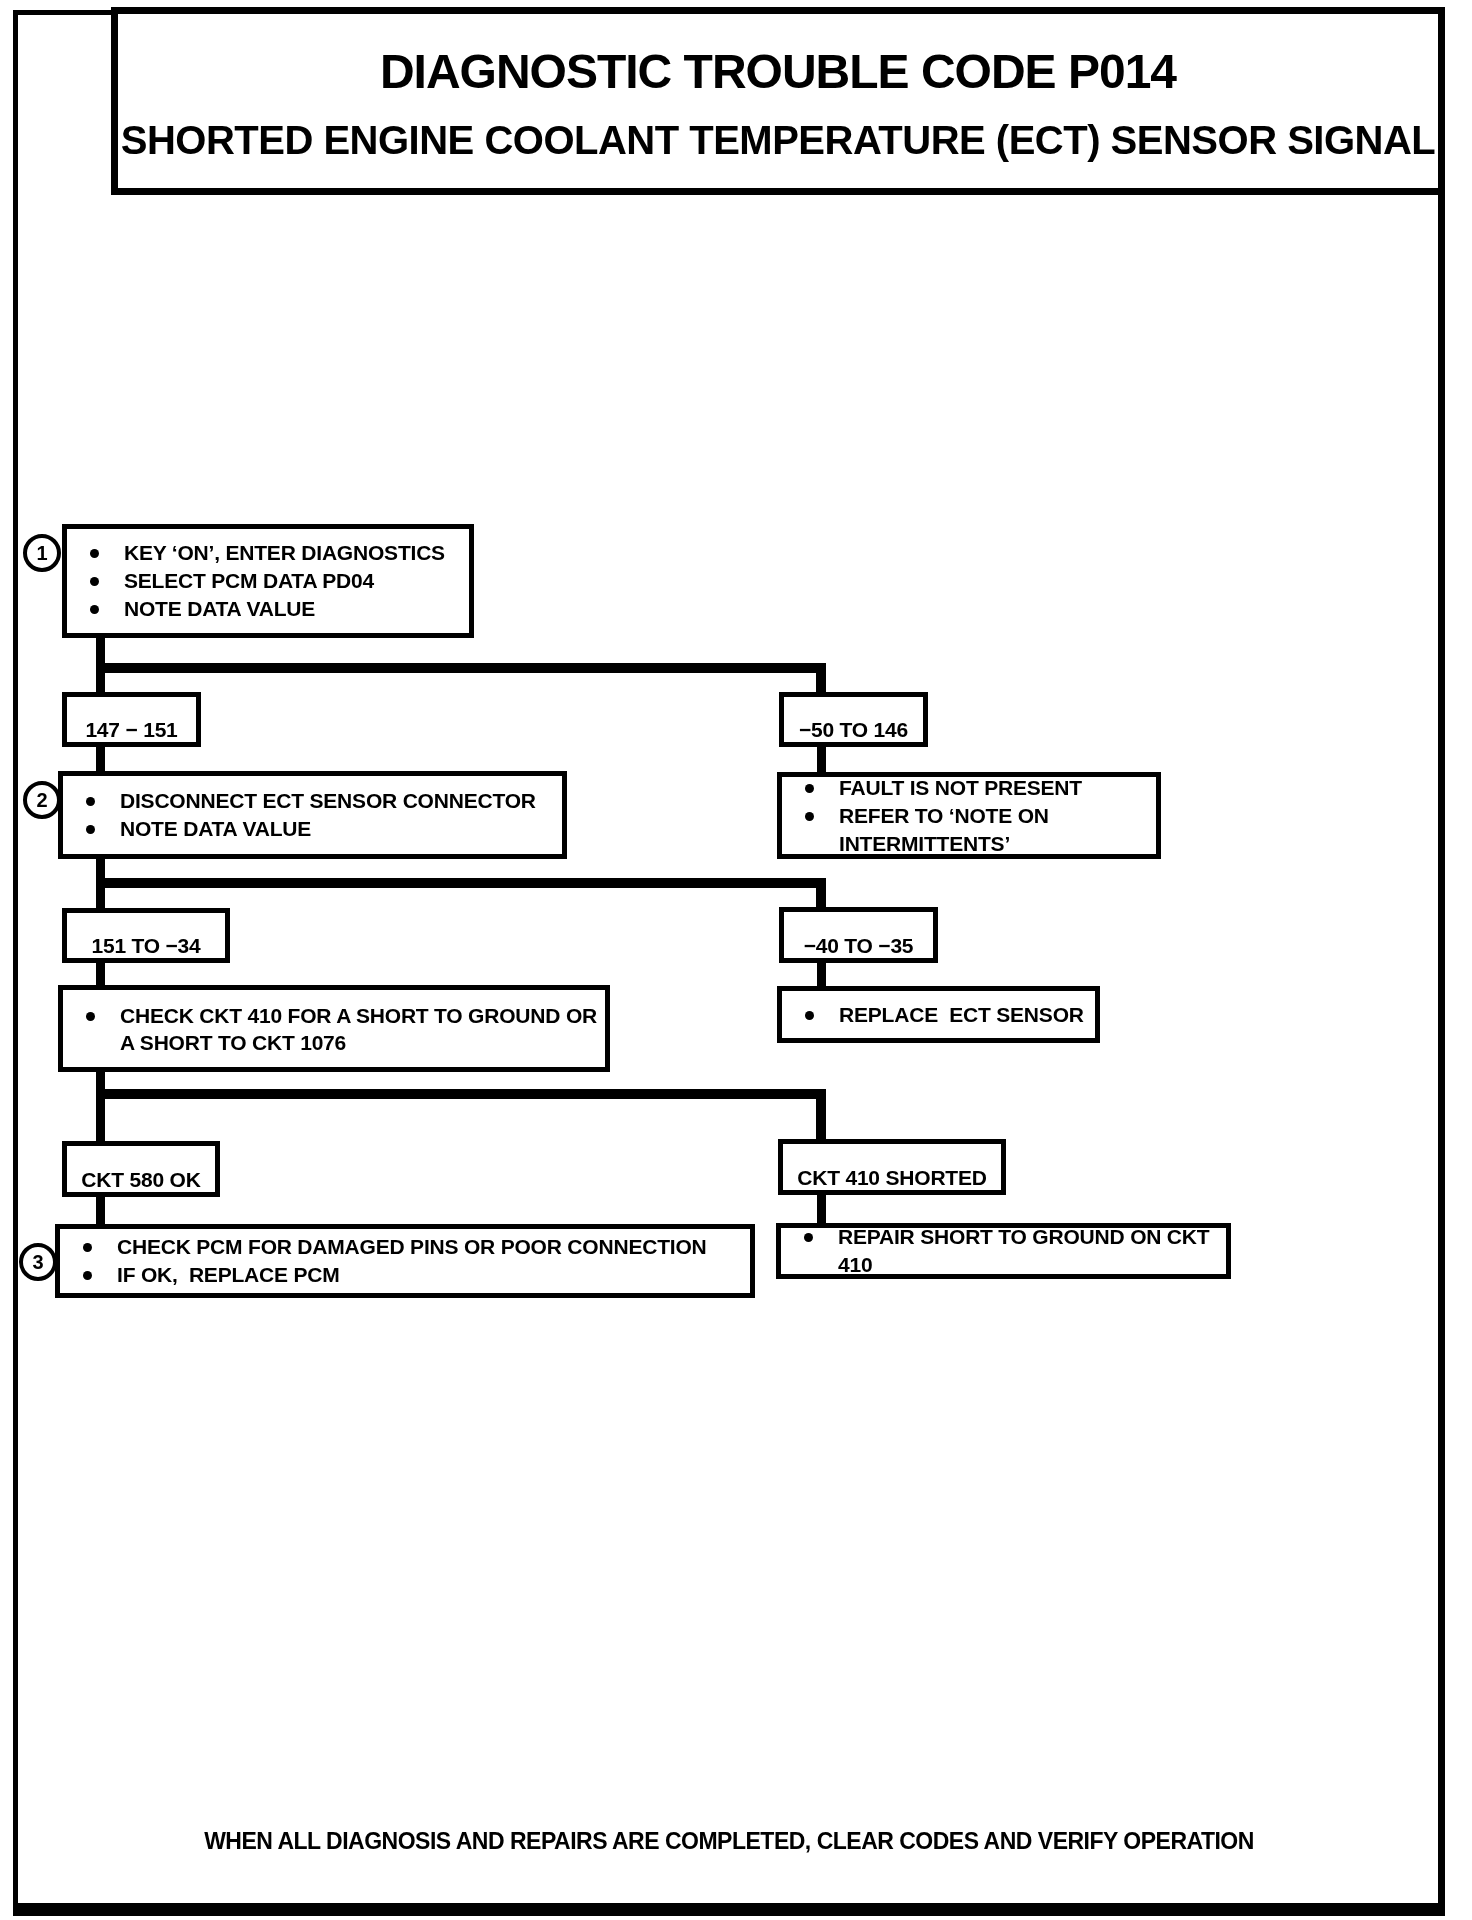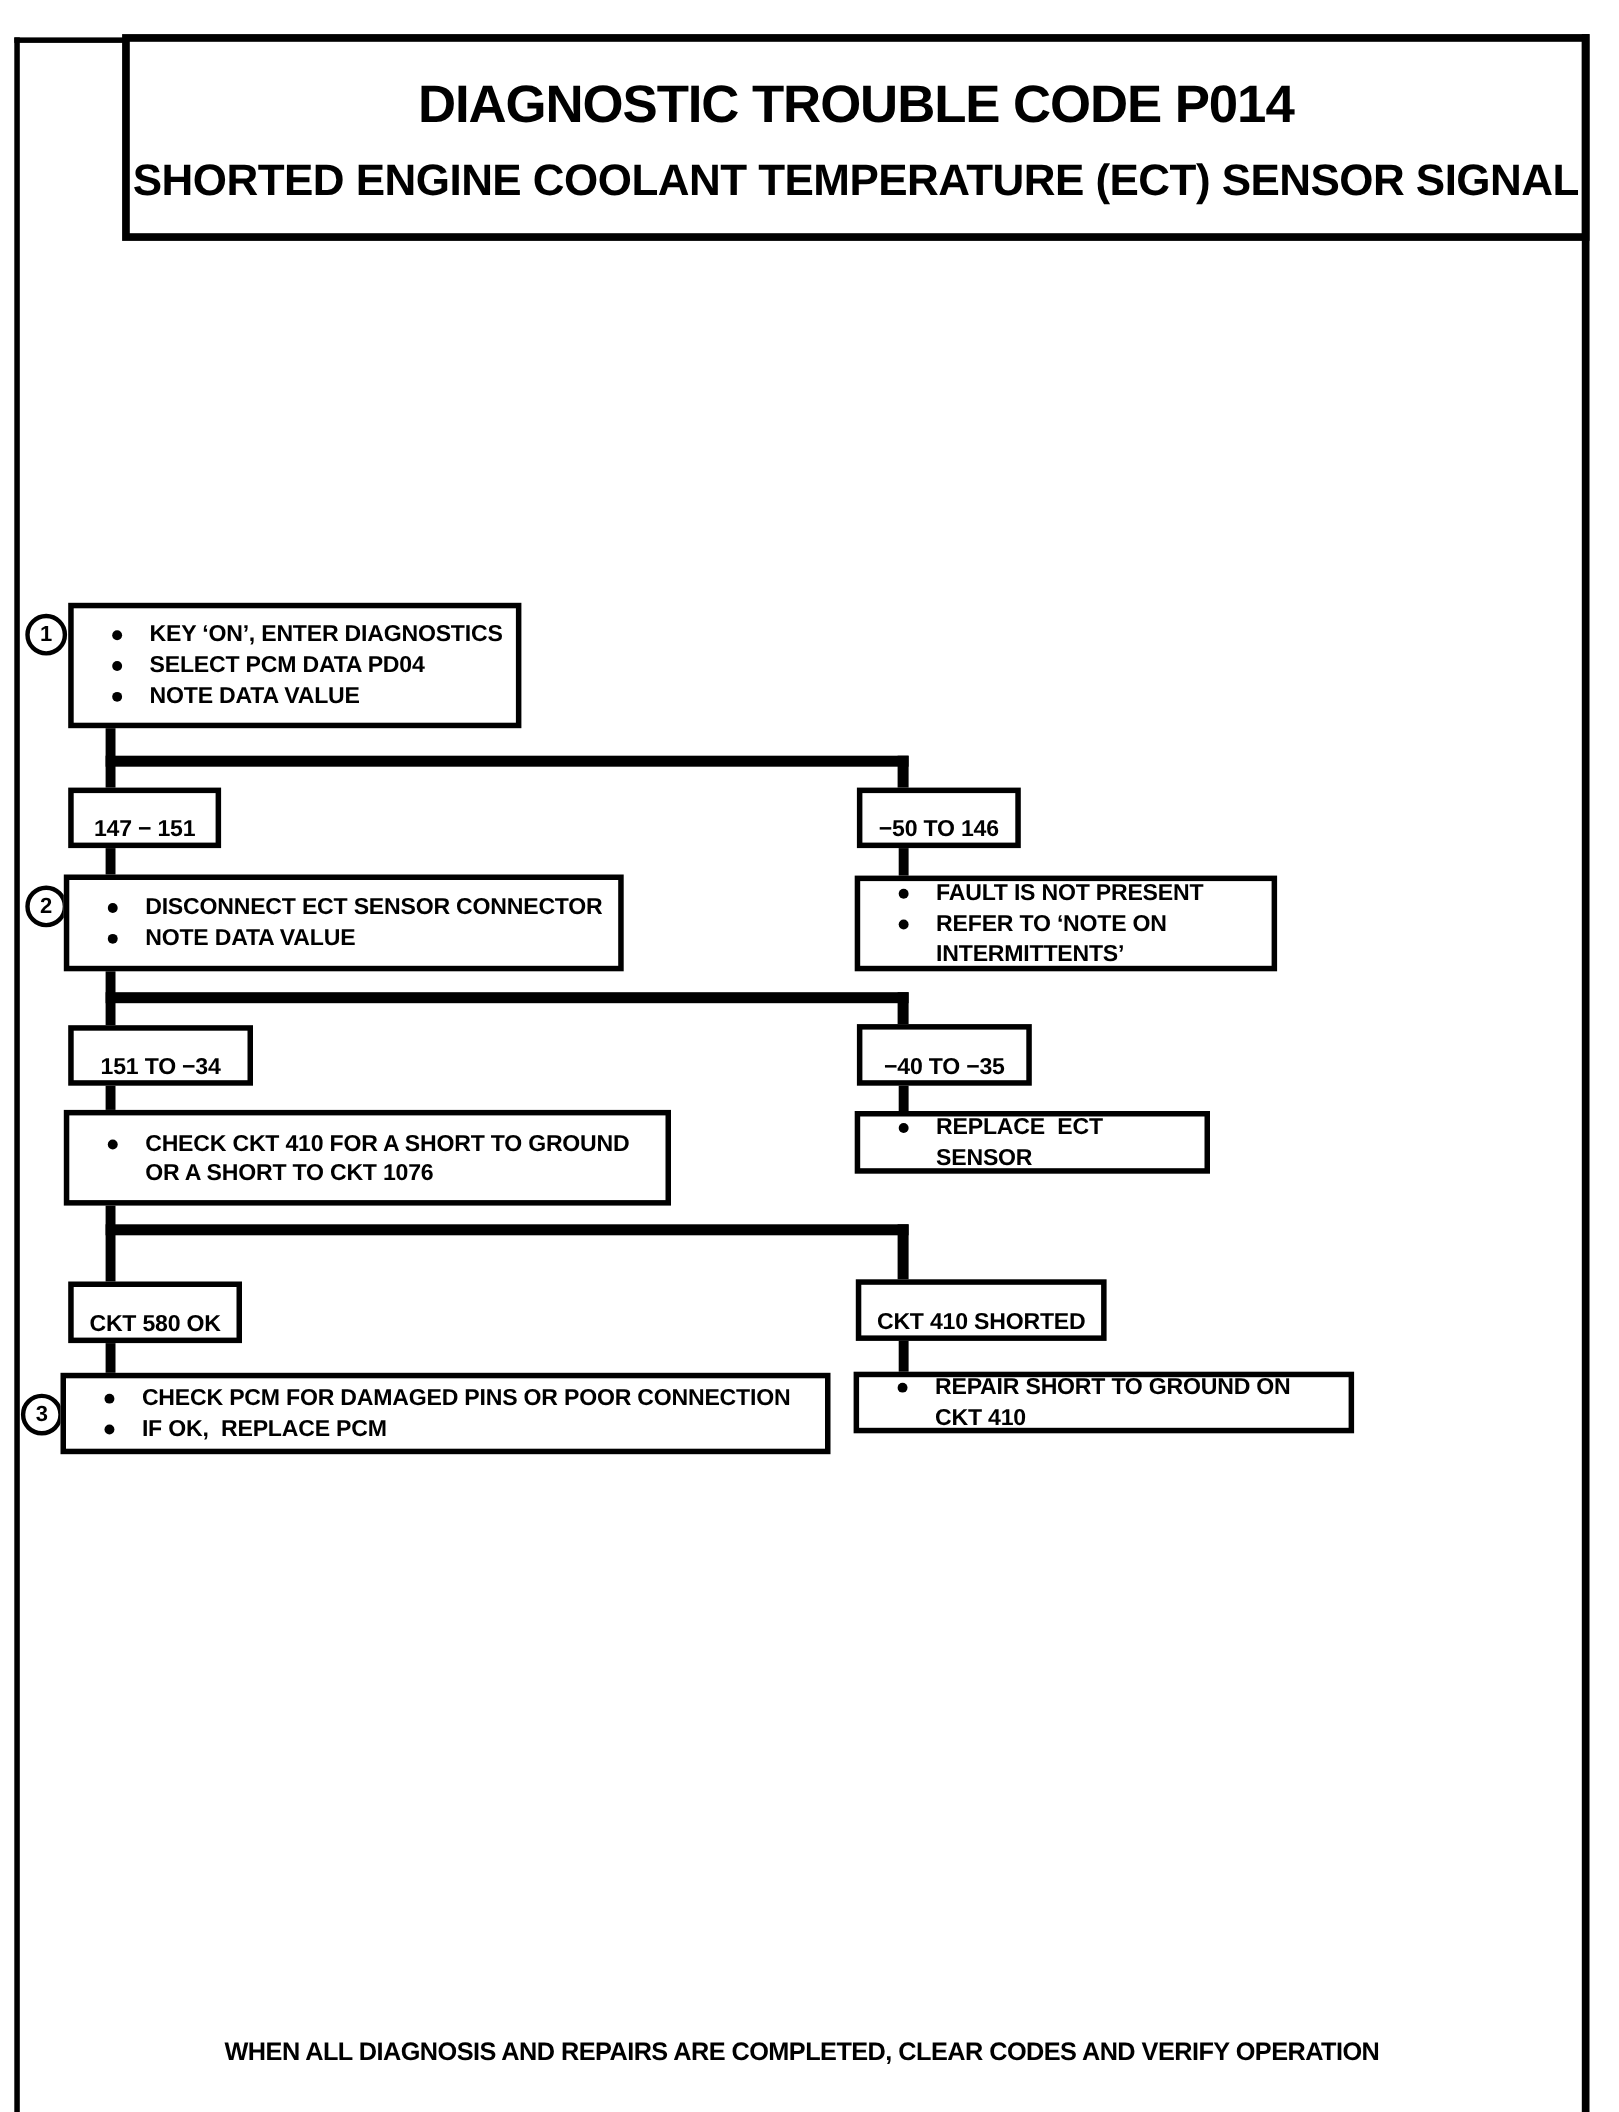--- a/index.html
+++ b/index.html
@@ -1,21 +1,21 @@
 <!DOCTYPE html>
 <html><head>
 <meta charset="utf-8">
 <style>
   html,body{margin:0;padding:0;background:#ffffff;}
   .page{
     position:relative;width:1472px;height:1920px;background:#ffffff;overflow:hidden;
     font-family:"Liberation Sans", sans-serif;color:#000;
   }
   .ink{background:#000;}
-  .abs{position:absolute;margin-top:24px;}
+  .abs{position:absolute;}
   
   .frame-left{left:13px;top:10px;width:5px;height:1906px;}
   .frame-topleft{left:13px;top:10px;width:100px;height:5px;}
   .frame-right{left:1438px;top:7px;width:7px;height:1909px;}
   .frame-bottom{left:13px;top:1903px;width:1432px;height:13px;}
   
   .title-box{
     left:111px;top:7px;width:1334px;height:188px;border:7px solid #000;
     box-sizing:border-box;text-align:center;
   }
@@ -28,21 +28,21 @@
     display:flex;align-items:center;justify-content:center;
     font-size:20px;font-weight:bold;background:#fff;
   }
   
   .box{
     border:5px solid #000;box-sizing:border-box;background:#fff;
     font-size:21px;font-weight:bold;letter-spacing:-0.2px;
     display:flex;flex-direction:column;justify-content:center;
   }
   .vbox{align-items:flex-end;flex-direction:row;justify-content:center;white-space:nowrap;}
-  .brow{display:flex;align-items:flex-start;padding-left:35px;padding-right:6px;line-height:28px;}
+  .brow{display:flex;align-items:flex-start;padding-left:23px;padding-right:6px;line-height:28px;}
   .dot{width:9px;height:9px;border-radius:50%;background:#000;flex:none;margin-top:10px;}
   .txt{margin-left:25px;white-space:pre-wrap;}
   
   .conn{background:#000;}
   
   .footer{
     left:13px;top:1828px;width:1432px;text-align:center;
     font-size:23px;font-weight:bold;letter-spacing:-0.5px;white-space:nowrap;
   }
 </style>

